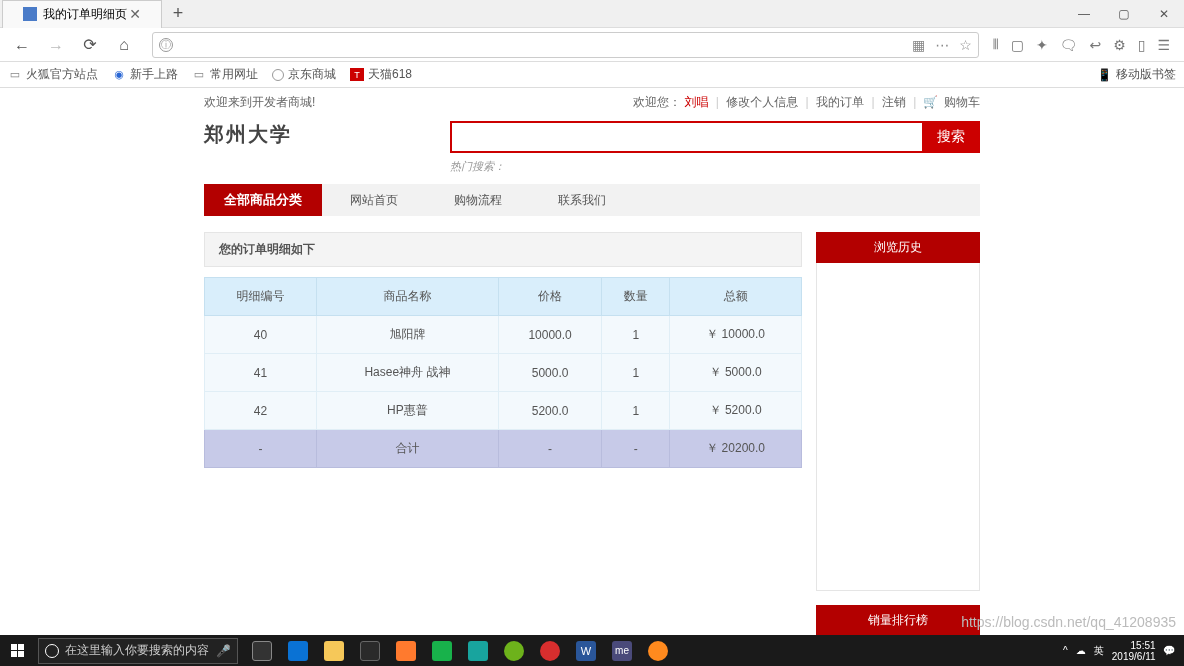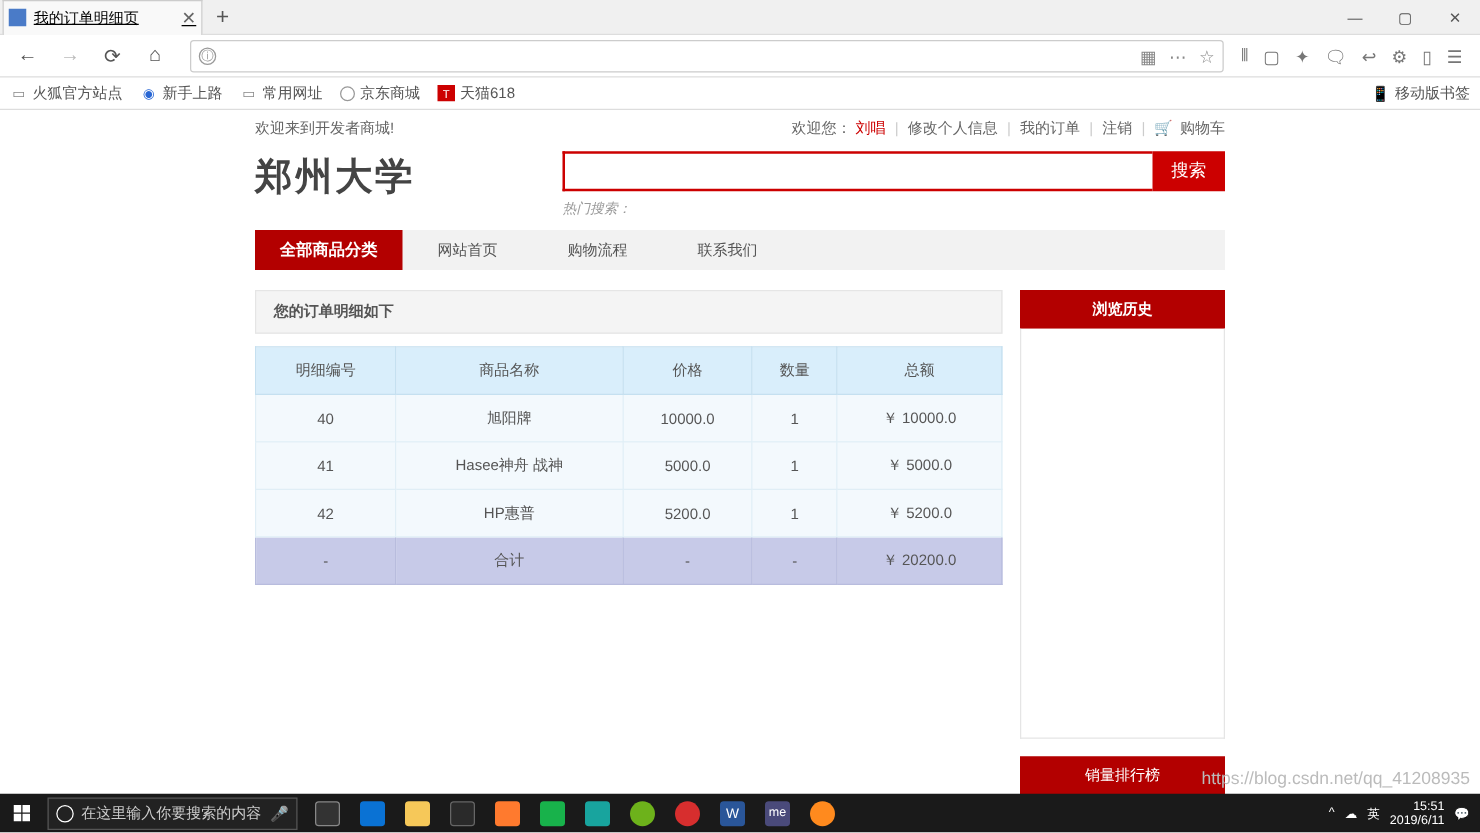--- a/index.html
+++ b/index.html
@@ -1,20 +1,20 @@
 <!DOCTYPE html>
 <html><head>
 <meta charset="utf-8">
 <style>
 * { margin: 0; padding: 0; box-sizing: border-box; font-family: "Microsoft YaHei", Arial, sans-serif; }
 body { background: #fff; width: 1184px; height: 666px; overflow: hidden; position: relative; }
 
 
 .title-bar { height: 28px; background: #f0f0f0; display: flex; align-items: center; border-bottom: 1px solid #ddd; }
-.tab { display: flex; align-items: center; background: #f9f9f9; border: 1px solid #ccc; border-bottom: none; height: 28px; padding: 0 4px; margin-left: 2px; font-size: 12px; min-width: 160px; position: relative; text-decoration: underline; }
+.tab { display: flex; align-items: center; background: #f9f9f9; border: 1px solid #ccc; border-bottom: none; height: 28px; padding: 0 20px; margin-left: 2px; font-size: 12px; min-width: 160px; position: relative; }
 .tab-favicon { width: 14px; height: 14px; background: #4a7bc8; margin-right: 6px; }
 .tab-close { margin-left: auto; font-size: 14px; cursor: pointer; color: #666; }
 .tab-plus { width: 24px; height: 24px; display: flex; align-items: center; justify-content: center; font-size: 18px; color: #555; margin-left: 4px; cursor: pointer; }
 .window-controls { margin-left: auto; display: flex; }
 .window-btn { width: 40px; height: 28px; display: flex; align-items: center; justify-content: center; color: #555; font-size: 12px; cursor: pointer; }
 
 .url-bar { height: 34px; display: flex; align-items: center; padding: 0 8px; border-bottom: 1px solid #ddd; gap: 6px; }
 .nav-btn { width: 28px; height: 28px; border-radius: 4px; display: flex; align-items: center; justify-content: center; color: #555; font-size: 16px; cursor: pointer; }
 .url-input-wrap { flex: 1; display: flex; align-items: center; border: 1px solid #ccc; border-radius: 3px; height: 26px; padding: 0 6px; margin: 0 8px; font-size: 12px; color: #666; }
 .url-icon { width: 14px; height: 14px; border: 1px solid #999; border-radius: 50%; display: flex; align-items: center; justify-content: center; font-size: 10px; margin-right: 6px; color: #999; }
@@ -33,21 +33,21 @@
 
 .page-wrap { width: 100%; background: #fff; }
 .welcome-bar { width: 776px; margin: 0 auto; padding: 6px 0; font-size: 12px; color: #666; display: flex; }
 .welcome-right { margin-left: auto; }
 .welcome-right a { color: #666; text-decoration: none; }
 .welcome-right .user { color: #c00; }
 .welcome-right .sep { margin: 0 4px; color: #ccc; }
 .cart-ico { color: #f60; margin-right: 2px; }
 
 .header-row { width: 776px; margin: 4px auto 0; display: flex; align-items: flex-start; }
-.logo { font-size: 30px; font-weight: bold; color: #444; letter-spacing: 2px; font-family: "KaiTi", "STKaiti", serif; }
+.logo { font-size: 20px; font-weight: bold; color: #444; letter-spacing: 2px; font-family: "KaiTi", "STKaiti", serif; }
 .search-wrap { margin-left: auto; width: 530px; }
 .search-box { display: flex; }
 .search-input { flex: 1; height: 32px; border: 2px solid #c00; border-right: none; padding: 0 8px; font-size: 13px; }
 .search-btn { width: 58px; height: 32px; background: #c00; color: #fff; border: none; font-size: 14px; cursor: pointer; }
 .hot-search { font-size: 11px; color: #999; margin-top: 6px; font-style: italic; }
 
 .nav-bar { width: 776px; margin: 10px auto 0; display: flex; background: #f2f2f2; height: 32px; }
 .nav-cat { width: 118px; background: #b30000; color: #fff; display: flex; align-items: center; justify-content: center; font-size: 13px; font-weight: bold; }
 .nav-item { padding: 0 28px; display: flex; align-items: center; font-size: 12px; color: #555; cursor: pointer; }
 
@@ -55,21 +55,21 @@
 .left-col { width: 598px; }
 .right-col { width: 164px; }
 
 .panel-title { background: #f4f4f4; border: 1px solid #e5e5e5; padding: 8px 14px; font-size: 12px; color: #555; font-weight: bold; }
 
 .order-table { width: 100%; border-collapse: collapse; margin-top: 10px; font-size: 12px; color: #555; }
 .order-table th { background: #d9eefb; border: 1px solid #c5e0f0; padding: 10px 6px; font-weight: normal; text-align: center; }
 .order-table td { background: #f3f9fd; border: 1px solid #e0eef6; padding: 10px 6px; text-align: center; }
 .order-table tr.total td { background: #c7cae8; border: 1px solid #b8bcdd; }
 
-.side-head { background: #b30000; color: #fff; text-align: center; font-size: 12px; padding: 7px 10px; font-weight: bold; }
+.side-head { background: #b30000; color: #fff; text-align: center; font-size: 12px; padding: 7px 10px; }
 .side-body { border: 1px solid #e5e5e5; border-top: none; height: 328px; background: #fff; }
 .side-head2 { background: #b30000; color: #fff; text-align: center; font-size: 12px; padding: 7px 0; margin-top: 14px; }
 .side-body2 { border: 1px solid #e5e5e5; border-top: none; height: 14px; background: linear-gradient(90deg, #f5c842 0%, #f5c842 100%); font-size: 9px; color: #333; padding: 0 2px; overflow: hidden; }
 
 .watermark { position: absolute; right: 8px; bottom: 36px; font-size: 14px; color: #bbb; letter-spacing: 0; }
 
 
 .taskbar { position: absolute; left: 0; right: 0; bottom: 0; height: 31px; background: #1a1a1a; display: flex; align-items: center; }
 .tb-start { width: 34px; height: 31px; display: flex; align-items: center; justify-content: center; color: #fff; cursor: pointer; }
 .tb-win { display: grid; grid-template-columns: 6px 6px; grid-template-rows: 6px 6px; gap: 1px; }

